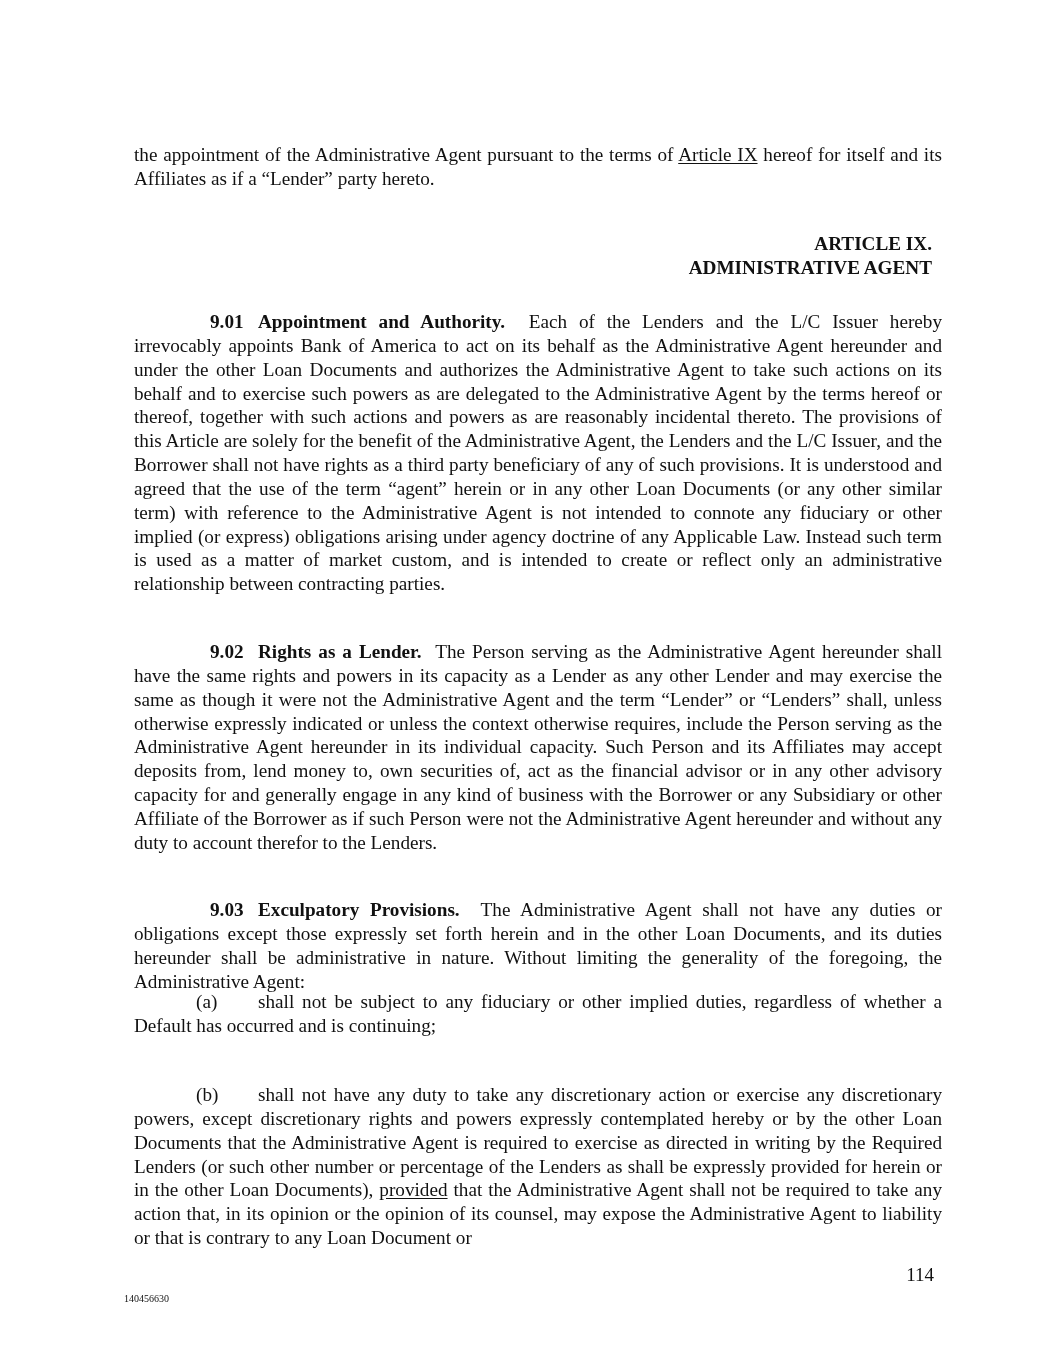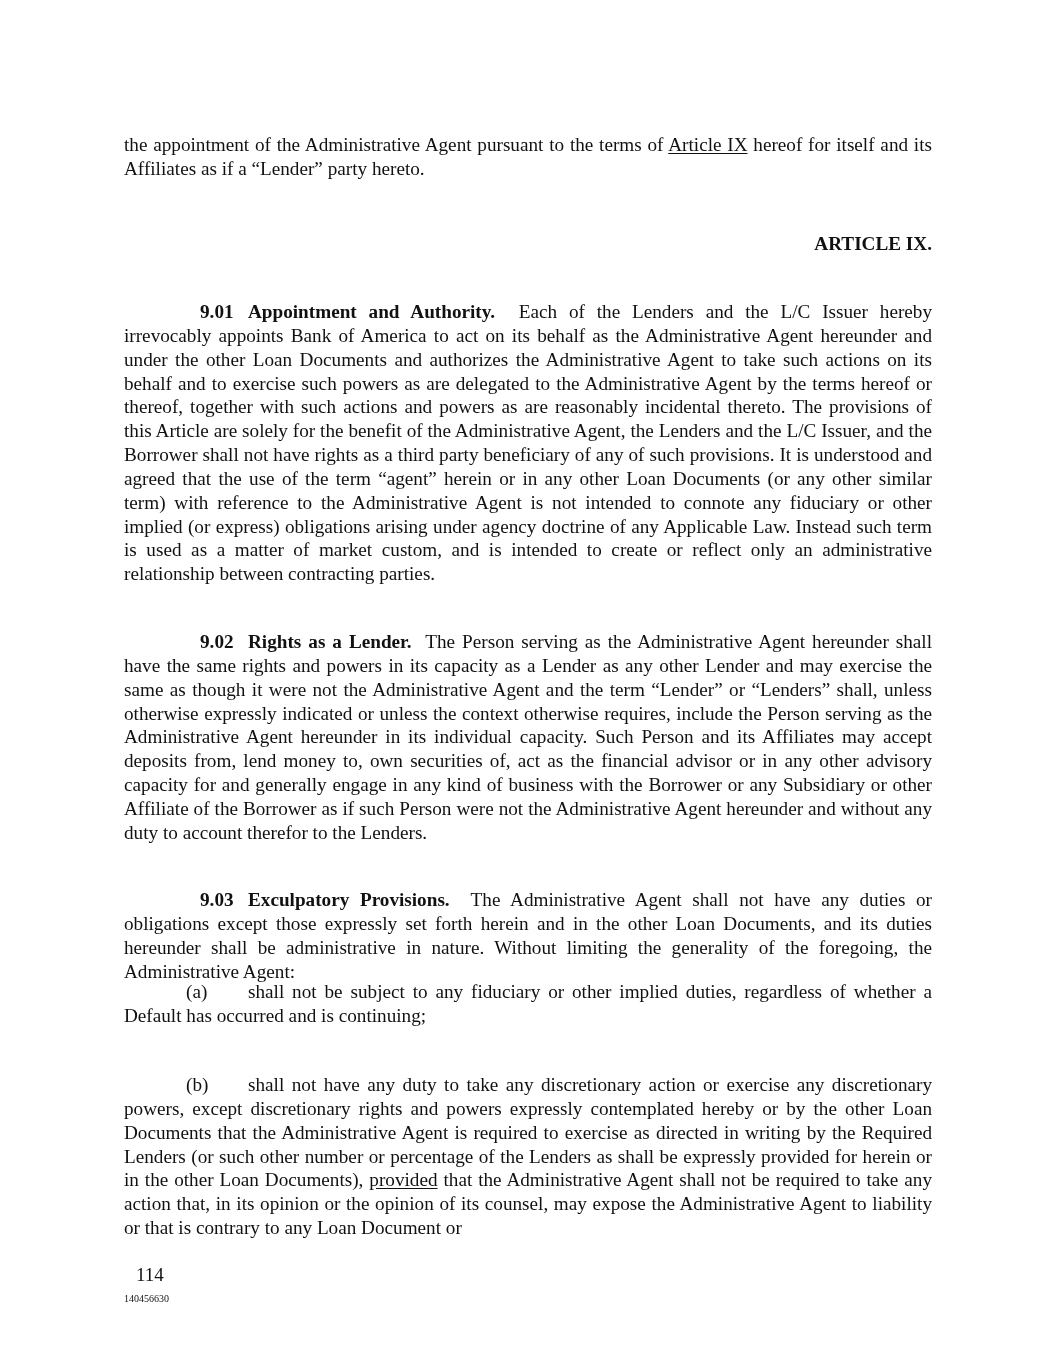--- a/index.html
+++ b/index.html
@@ -2,41 +2,42 @@
 <html><head>
 <meta charset="utf-8">
 <style>
   html, body { margin: 0; padding: 0; background: #ffffff; }
   body { width: 1055px; height: 1365px; position: relative; overflow: hidden; }
   .page {
     position: absolute; left: 124px; top: 0; width: 808px;
     font-family: "Liberation Serif", "DejaVu Serif", serif;
     font-size: 19.2px; line-height: 23.85px; color: #111;
   }
-  .para { margin: 0; text-align: justify; text-justify: inter-word; }
+  .para { margin: 10px; text-align: justify; text-justify: inter-word; }
   .p-first { position: absolute; top: 133px; left: 0; width: 808px; }
   .heading { position: absolute; top: 232px; left: 0; width: 808px; text-align: right; font-weight: bold; }
   .heading div { line-height: 24px; }
   .sec { position: absolute; left: 0; width: 808px; }
   .sec-num { font-weight: bold; display: inline-block; margin-left: 76px; width: 48px; }
   .sec-title { font-weight: bold; }
   .item-label { display: inline-block; margin-left: 62px; width: 62px; }
   .ul { text-decoration: underline; text-underline-offset: 2px; }
-  .page-num { position: absolute; top: 1263px; left: 12px; width: 808px; text-align: left; font-size: 19px; }
+  .page-num { position: absolute; top: 1263px; left: 2px; width: 808px; text-align: right; font-size: 19px; }
   .doc-id { position: absolute; top: 1287px; left: 0; font-size: 10px; }
 </style>
 </head>
 <body>
 
 <div class="page">
 
   <p class="para p-first"><span>the appointment of the Administrative Agent pursuant to the terms of </span><span class="ul">Article IX</span><span> hereof for itself and its Affiliates as if a “Lender” party hereto.</span></p>
 
   <div class="heading">
     <div>ARTICLE IX.</div>
+    <div>ADMINISTRATIVE AGENT</div>
   </div>
 
   <p class="para sec" style="top:300px;"><span class="sec-num">9.01</span><span class="sec-title">Appointment and Authority.</span>&nbsp; <span>Each of the Lenders and the L/C Issuer hereby irrevocably appoints Bank of America to act on its behalf as the Administrative Agent hereunder and under the other Loan Documents and authorizes the Administrative Agent to take such actions on its behalf and to exercise such powers as are delegated to the Administrative Agent by the terms hereof or thereof, together with such actions and powers as are reasonably incidental thereto.  The provisions of this Article are solely for the benefit of the Administrative Agent, the Lenders and the L/C Issuer, and the Borrower shall not have rights as a third party beneficiary of any of such provisions.  It is understood and agreed that the use of the term “agent” herein or in any other Loan Documents (or any other similar term) with reference to the Administrative Agent is not intended to connote any fiduciary or other implied (or express) obligations arising under agency doctrine of any Applicable Law. Instead such term is used as a matter of market custom, and is intended to create or reflect only an administrative relationship between contracting parties.</span></p>
 
   <p class="para sec" style="top:630px;"><span class="sec-num">9.02</span><span class="sec-title">Rights as a Lender.</span>&nbsp; <span>The Person serving as the Administrative Agent hereunder shall have the same rights and powers in its capacity as a Lender as any other Lender and may exercise the same as though it were not the Administrative Agent and the term “Lender” or “Lenders” shall, unless otherwise expressly indicated or unless the context otherwise requires, include the Person serving as the Administrative Agent hereunder in its individual capacity.  Such Person and its Affiliates may accept deposits from, lend money to, own securities of, act as the financial advisor or in any other advisory capacity for and generally engage in any kind of business with the Borrower or any Subsidiary or other Affiliate of the Borrower as if such Person were not the Administrative Agent hereunder and without any duty to account therefor to the Lenders.</span></p>
 
   <p class="para sec" style="top:888px;"><span class="sec-num">9.03</span><span class="sec-title">Exculpatory Provisions.</span>&nbsp; <span>The Administrative Agent shall not have any duties or obligations except those expressly set forth herein and in the other Loan Documents, and its duties hereunder shall be administrative in nature.  Without limiting the generality of the foregoing, the Administrative Agent:</span></p>
 
   <p class="para sec" style="top:980px;"><span class="item-label">(a)</span><span>shall not be subject to any fiduciary or other implied duties, regardless of whether a Default has occurred and is continuing;</span></p>
 

